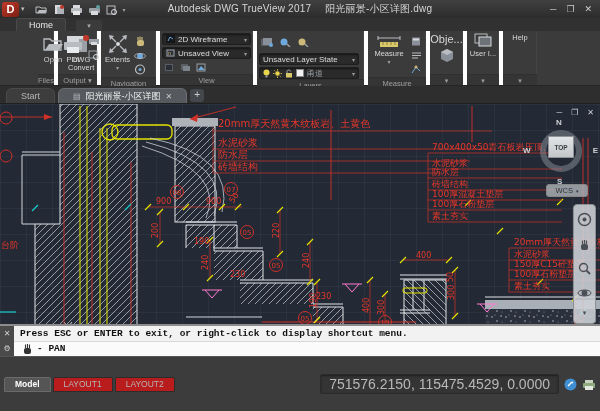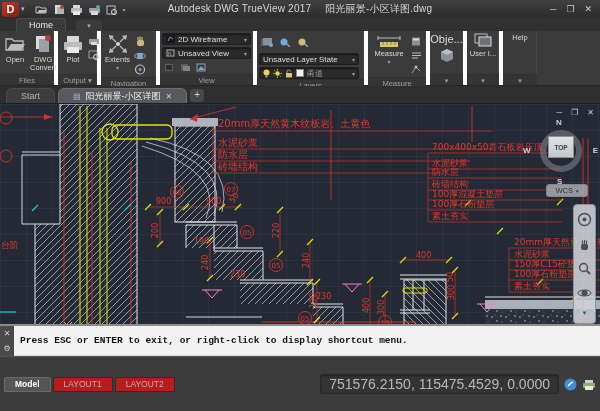--- a/index.html
+++ b/index.html
@@ -135,21 +135,21 @@
     </div>
   </div>
 
   <div class="ribbontabs">
     <div class="tab-home">Home</div>
     <div class="tab-tools">▾</div>
   </div>
 
   <div class="ribbon">
 
-    <div class="panel" style="width:58px;">
+    <div class="panel" style="width:58px;padding-left:38px;">
       <div class="pbody">
         <div class="bigbtn">
           <svg width="22" height="20">
               <path d="M2,16 L2,5 L8,5 L10,7 L19,7 L19,16 Z" fill="none" stroke="#b9bdc2" stroke-width="1.3"></path>
               <path d="M3,16 L7,10 L21,10 L17,16 Z" fill="#b9bdc2"></path>
             </svg>
           <span>Open</span>
         </div>
         <div class="bigbtn">
           <svg width="20" height="20">
@@ -689,20 +689,31 @@
 
   <div class="cmd">
     <div class="cmd-strip">
       <span>✕</span>
       <span>⚙</span>
     </div>
     <div class="cmd-rows">
       <div class="cmd-row1">
           <span>Press ESC or ENTER to exit, or right-click to display shortcut menu.</span>
         </div>
+      <div class="cmd-row2">
+        <svg width="11" height="12">
+            <rect x="2" y="5" width="7" height="6" rx="2" fill="#333"></rect>
+            <g stroke="#333" stroke-width="1.1">
+              <line x1="3.5" y1="5" x2="3.5" y2="1.5"></line>
+              <line x1="5.5" y1="5" x2="5.5" y2="1"></line>
+              <line x1="7.5" y1="5" x2="7.5" y2="1.5"></line>
+            </g>
+          </svg>
+        <span>- PAN</span>
+      </div>
     </div>
   </div>
 
   <div class="status">
     <div class="stab active">Model</div>
     <div class="stab">LAYOUT1</div>
     <div class="stab">LAYOUT2</div>
     <div class="coords">751576.2150, 115475.4529, 0.0000</div>
     <span class="sicon">
         <svg width="13" height="13">

